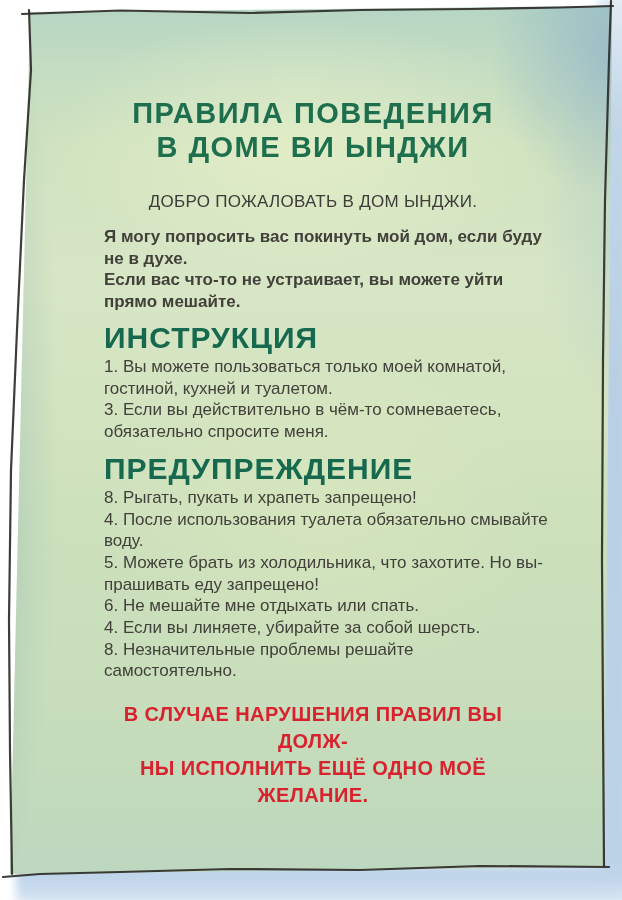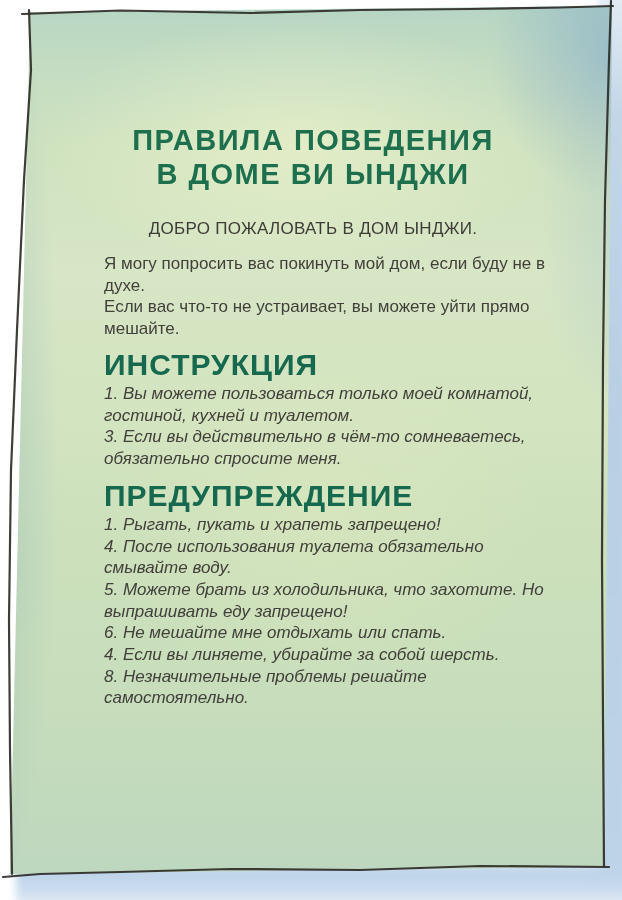--- a/index.html
+++ b/index.html
@@ -40,42 +40,42 @@
   
   .border-svg{position:absolute;inset:0;pointer-events:none;}
   .border-svg path{
     fill:none;stroke:#2e2d27;stroke-width:2.2;
     stroke-linecap:round;stroke-linejoin:round;opacity:.92;
   }
 
   
   .content{
     position:absolute;left:104px;right:74px;top:12px;
-    color:#42403b;font-size:17px;line-height:21.5px;margin-top:27px;
+    color:#42403b;font-size:17px;line-height:21.5px;
   }
   .centered{position:relative;left:-13px;text-align:center;}
 
   .page-title{
     margin:84px 0 0 0;
     font-size:29px;line-height:34px;font-weight:bold;letter-spacing:1.5px;
     color:#1d6f4e;
   }
   .welcome{
     margin:27px 0 0 0;
     font-size:17px;line-height:22px;letter-spacing:.3px;color:#3d3c37;
   }
-  .intro{margin:13px 0 0 0;}
+  .intro{margin:13px 0 0 0;font-weight:bold;}
   .intro p{margin:0;}
   .section-heading{
     margin:13px 0 0 0;
     font-size:30px;line-height:26px;font-weight:bold;letter-spacing:1px;
     color:#16694f;
   }
   .rule-list{margin:5px 0 0 0;}
-  .rule-list p{margin:0;line-height:21.7px;font-style:italic;}
+  .rule-list p{margin:0;line-height:21.7px;}
   .footer-warning{
     margin:19px 0 0 0;
     font-size:20px;line-height:27px;font-weight:bold;letter-spacing:.4px;
     color:#d8232f;
   }
 </style>
 </head>
 <body>
 
 <div class="scene">
@@ -107,23 +107,27 @@
     </div>
 
     <h2 class="section-heading">ИНСТРУКЦИЯ</h2>
     <div class="rule-list">
       <p>1. Вы можете пользоваться только моей комнатой, гости­ной, кухней и туалетом.</p>
       <p>3. Если вы действительно в чём-то сомневаетесь, обяза­тельно спросите меня.</p>
     </div>
 
     <h2 class="section-heading">ПРЕДУПРЕЖДЕНИЕ</h2>
     <div class="rule-list">
-      <p>1. Рыгать, пукать и храпеть запрещено!</p>
+      <p>8. Рыгать, пукать и храпеть запрещено!</p>
       <p>4. После использования туалета обязательно смывайте воду.</p>
       <p>5. Можете брать из холодильника, что захотите. Но вы­прашивать еду запрещено!</p>
       <p>6. Не мешайте мне отдыхать или спать.</p>
       <p>4. Если вы линяете, убирайте за собой шерсть.</p>
       <p>8. Незначительные проблемы решайте самостоятельно.</p>
     </div>
 
+    <div class="footer-warning centered">
+      <span>В СЛУЧАЕ НАРУШЕНИЯ ПРАВИЛ ВЫ ДОЛЖ-</span><br>
+      <span>НЫ ИСПОЛНИТЬ ЕЩЁ ОДНО МОЁ ЖЕЛАНИЕ.</span>
+    </div>
 
   </div>
 </div>
 
 </body></html>

